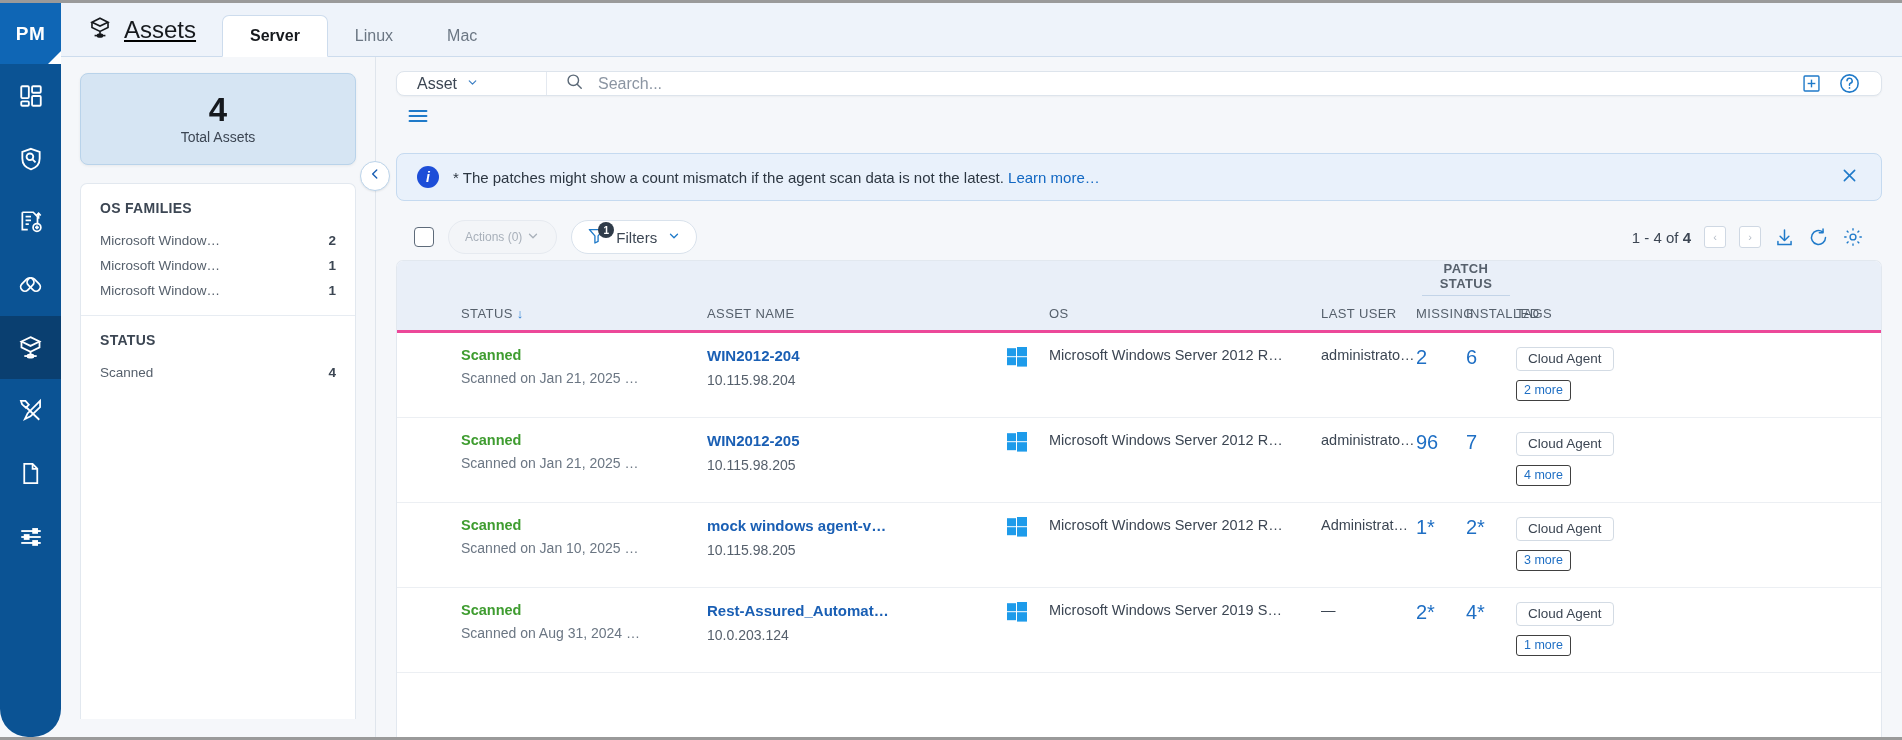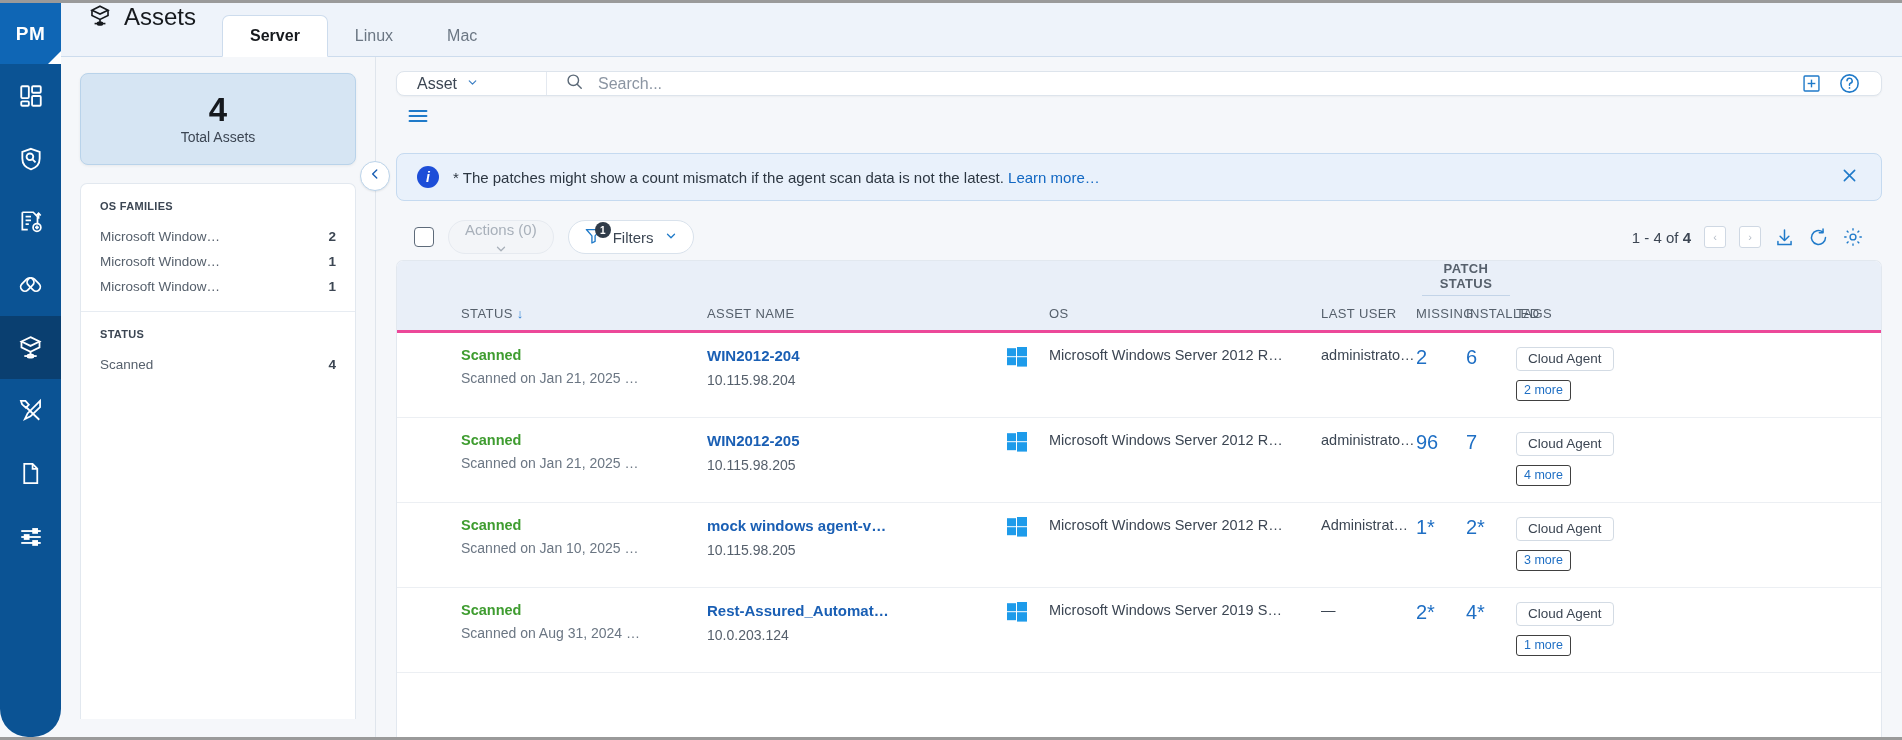--- a/index.html
+++ b/index.html
@@ -63,22 +63,22 @@
     background: #eef3fa;
     display: flex; align-items: flex-end;
     position: relative;
   }
   .tabbar::after {
     content: ""; position: absolute;
     left: 0; right: 0; bottom: 0; height: 1px;
     background: #cddced;
   }
   .page-title {
-    display: flex; align-items: flex-start; gap: 11px;
-    padding: 0 26px 0 26px; height: 54px;
+    display: flex; align-items: center; gap: 11px;
+    padding: 0 26px 0 26px; height: 54px; text-decoration: underline;
   }
   .page-title .ttl {
     font-size: 24px; color: #16191d; font-weight: 400;
   }
   .tabs { display: flex; align-items: flex-end; height: 54px; }
   .tab {
     padding: 0 27px; height: 42px;
     display: flex; align-items: center;
     font-size: 16px; color: #6b7683;
     cursor: pointer;
@@ -139,21 +139,21 @@
   }
   .qf-head {
     padding: 16px 19px;
     font-size: 14px; font-weight: bold;
     letter-spacing: .3px; color: #16191d;
     border-bottom: 1px solid #e7ecf2;
   }
   .qf-group { padding: 16px 19px 12px 19px; border-bottom: 1px solid #e7ecf2; }
   .qf-group:last-child { border-bottom: none; }
   .qf-title {
-    font-size: 11px; font-weight: bold; color: #3c4653;
+    font-size: 14px; font-weight: bold; color: #3c4653;
     letter-spacing: .3px; margin-bottom: 12px;
   }
   .qf-row {
     display: flex; justify-content: space-between; align-items: center;
     padding: 5px 0; font-size: 13.5px; color: #56606c;
     cursor: pointer;
     gap: 15px;
   }
   .qf-row .cnt { color: #3c4653; font-weight: bold; }
 
@@ -234,21 +234,21 @@
   .tb-check {
     width: 20px; height: 20px;
     border: 1.6px solid #5e6b7a; border-radius: 4px;
     background: #fff; cursor: pointer;
   }
   .btn-actions {
     height: 34px; padding: 0 16px;
     background: #f3f5f8; border: 1px solid #e6eaf0;
     border-radius: 18px;
     display: flex; align-items: center; gap: 4px;
-    font-size: 15px; color: #a8b0ba; cursor: default; flex-direction: column;
+    font-size: 12px; color: #a8b0ba; cursor: default;
   }
   .btn-filters {
     height: 34px; padding: 0 15px;
     background: #ffffff; border: 1px solid #d9e2ec;
     border-radius: 18px;
     display: flex; align-items: center; gap: 10px;
     font-size: 15px; color: #3c4653; cursor: pointer;
     position: relative;
   }
   .filt-badge {

